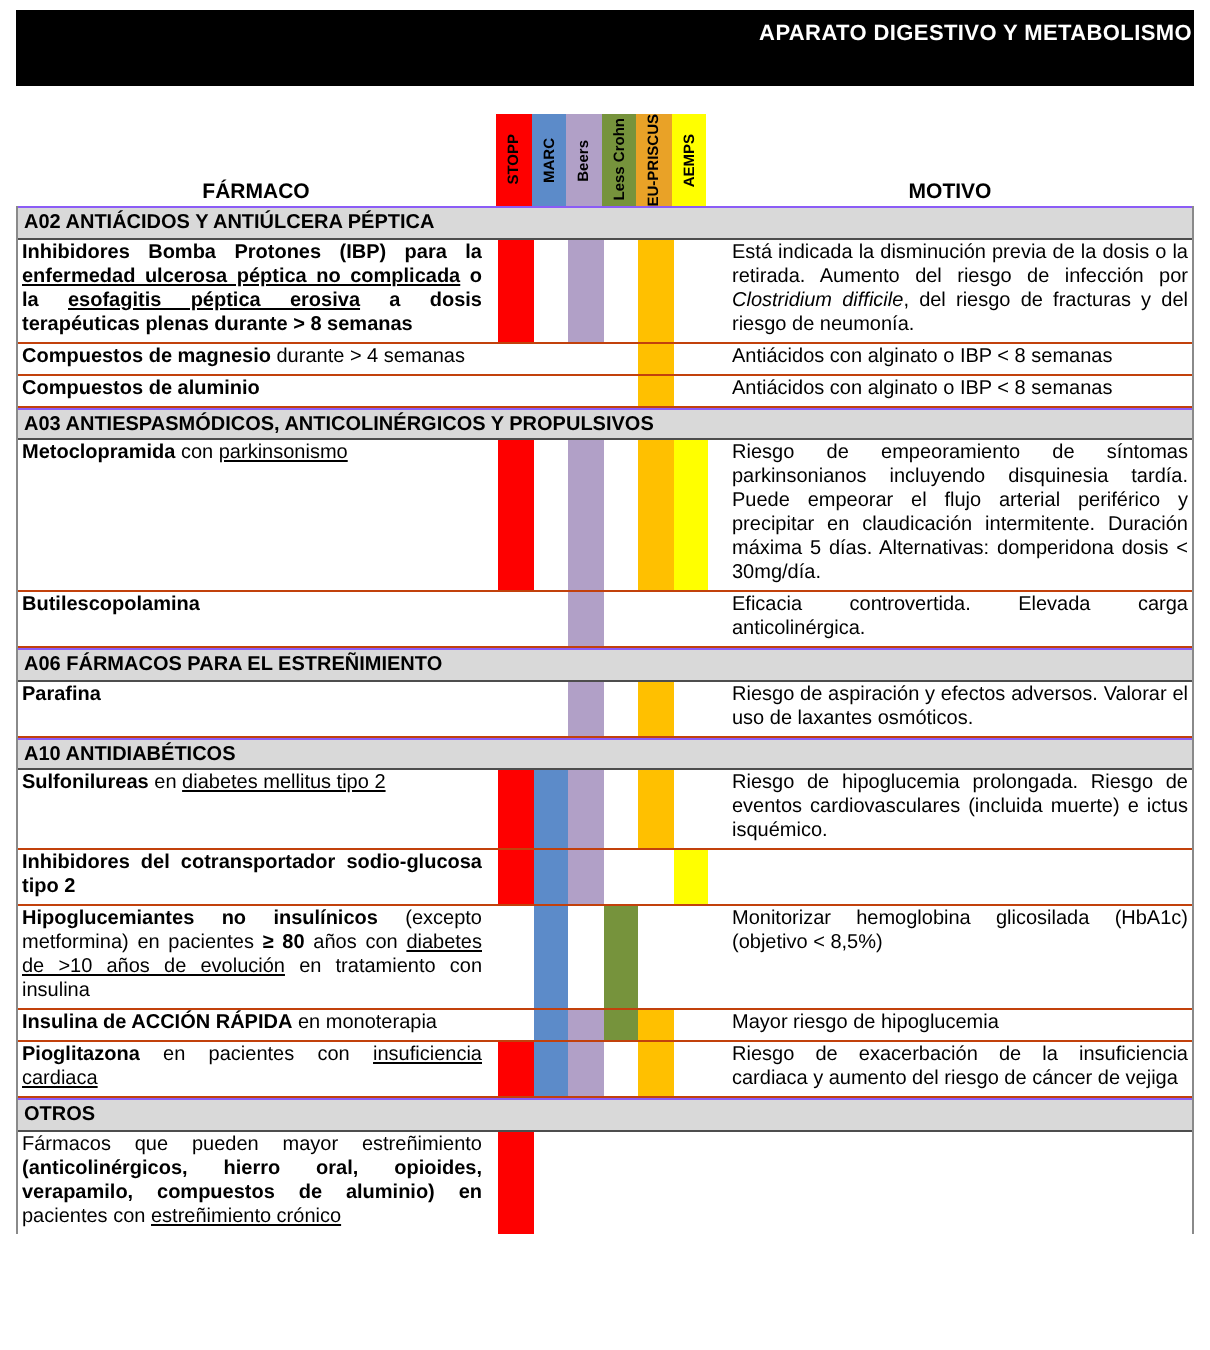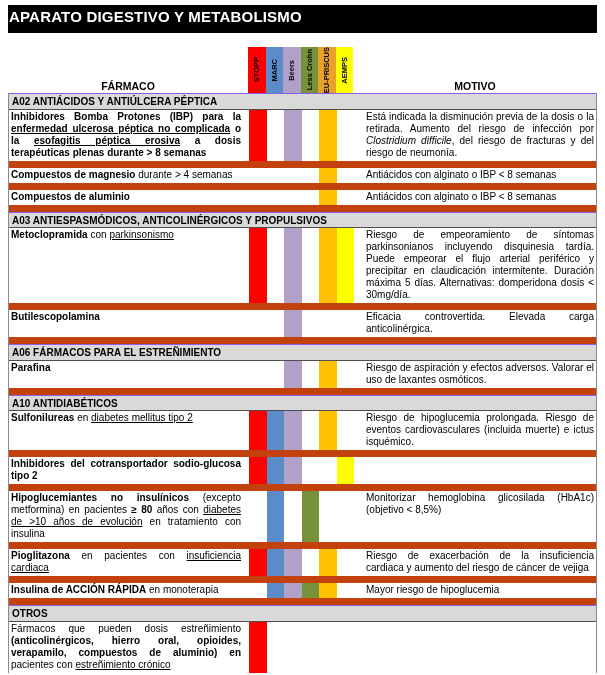--- a/index.html
+++ b/index.html
@@ -8,22 +8,22 @@
     width:605px;height:675px;
     background:#fff;
     font-family:"Liberation Sans",sans-serif;
     color:#000;
     overflow:hidden;
     box-sizing:border-box;
     padding:5px 8px 0 8px;
   }
   .title-bar{
     background:#000;color:#fff;
-    font-weight:bold;font-size:15px;letter-spacing:.2px;
-    text-align:left;height:28px;line-height:22px;
+    font-weight:bold;font-size:11px;letter-spacing:.2px;
+    text-align:right;height:38px;line-height:22px;
     border:1px solid #000;box-sizing:border-box;
   }
   .head-row{
     display:grid;
     grid-template-columns:240px 105px 1fr;
     height:46px;margin-top:14px;
   }
   .col-label{
     display:flex;align-items:flex-end;justify-content:center;
     font-weight:bold;font-size:10.5px;padding-bottom:1px;
@@ -50,21 +50,21 @@
   .section-row{
     background:#D9D9D9;
     border-top:1px solid #8b5cf6;
     border-bottom:1px solid #4d4d4d;
     font-weight:bold;font-size:10px;
     padding:2px 3px 1px 3px;line-height:11.5px;
   }
   .drug-row{
     display:grid;
     grid-template-columns:240px repeat(6,17.5px) 1fr;
-    border-bottom:7px solid #c2410c;
+    border-bottom:1px solid #c2410c;
     font-size:10px;line-height:12px;
   }
   .drug-row:last-child{border-bottom:none;}
   .cell{box-sizing:border-box;}
   .farmaco-cell{
     padding:1px 8px 2px 2px;
     text-align:justify;
   }
   .motivo-cell{
     padding:1px 2px 2px 12px;
@@ -194,42 +194,42 @@
         <div class="cell farmaco-cell"><span class="seg-b">Hipoglucemiantes no insulínicos</span><span> (excepto metformina) en pacientes </span><span class="seg-b">≥ 80</span><span> años con </span><span class="seg-u">diabetes de &gt;10 años de evolución</span><span> en tratamiento con insulina</span></div>
         <div class="crit-cell"></div>
         <div class="crit-cell" style="background: rgb(92, 139, 201);"></div>
         <div class="crit-cell"></div>
         <div class="crit-cell" style="background: rgb(118, 147, 60);"></div>
         <div class="crit-cell"></div>
         <div class="crit-cell"></div>
         <div class="cell motivo-cell"><span>Monitorizar hemoglobina glicosilada (HbA1c) (objetivo &lt; 8,5%)</span></div>
       </div>
       <div class="drug-row">
+        <div class="cell farmaco-cell"><span class="seg-b">Insulina de ACCIÓN RÁPIDA</span><span> en monoterapia</span></div>
+        <div class="crit-cell"></div>
+        <div class="crit-cell" style="background: rgb(92, 139, 201);"></div>
+        <div class="crit-cell" style="background: rgb(177, 160, 199);"></div>
+        <div class="crit-cell" style="background: rgb(118, 147, 60);"></div>
+        <div class="crit-cell" style="background: rgb(255, 192, 0);"></div>
+        <div class="crit-cell"></div>
+        <div class="cell motivo-cell"><span>Mayor riesgo de hipoglucemia</span></div>
+      </div>
+      <div class="drug-row">
         <div class="cell farmaco-cell"><span class="seg-b">Pioglitazona</span><span> en pacientes con </span><span class="seg-u">insuficiencia cardiaca</span></div>
         <div class="crit-cell" style="background: rgb(254, 0, 0);"></div>
         <div class="crit-cell" style="background: rgb(92, 139, 201);"></div>
         <div class="crit-cell" style="background: rgb(177, 160, 199);"></div>
         <div class="crit-cell"></div>
         <div class="crit-cell" style="background: rgb(255, 192, 0);"></div>
         <div class="crit-cell"></div>
         <div class="cell motivo-cell"><span>Riesgo de exacerbación de la insuficiencia cardiaca y aumento del riesgo de cáncer de vejiga</span></div>
       </div>
-      <div class="drug-row">
-        <div class="cell farmaco-cell"><span class="seg-b">Insulina de ACCIÓN RÁPIDA</span><span> en monoterapia</span></div>
-        <div class="crit-cell"></div>
-        <div class="crit-cell" style="background: rgb(92, 139, 201);"></div>
-        <div class="crit-cell" style="background: rgb(177, 160, 199);"></div>
-        <div class="crit-cell" style="background: rgb(118, 147, 60);"></div>
-        <div class="crit-cell" style="background: rgb(255, 192, 0);"></div>
-        <div class="crit-cell"></div>
-        <div class="cell motivo-cell"><span>Mayor riesgo de hipoglucemia</span></div>
-      </div>
       <div class="section-row"><span>OTROS</span></div>
       <div class="drug-row">
-        <div class="cell farmaco-cell"><span>Fármacos que pueden dosis estreñimiento </span><span class="seg-b">(anticolinérgicos, hierro oral, opioides, verapamilo, compuestos de aluminio) en</span><span> pacientes con </span><span class="seg-u">estreñimiento crónico</span></div>
+        <div class="cell farmaco-cell"><span>Fármacos que pueden mayor estreñimiento </span><span class="seg-b">(anticolinérgicos, hierro oral, opioides, verapamilo, compuestos de aluminio) en</span><span> pacientes con </span><span class="seg-u">estreñimiento crónico</span></div>
         <div class="crit-cell" style="background: rgb(254, 0, 0);"></div>
         <div class="crit-cell"></div>
         <div class="crit-cell"></div>
         <div class="crit-cell"></div>
         <div class="crit-cell"></div>
         <div class="crit-cell"></div>
         <div class="cell motivo-cell"></div>
       </div>
     </div>
 </div>

